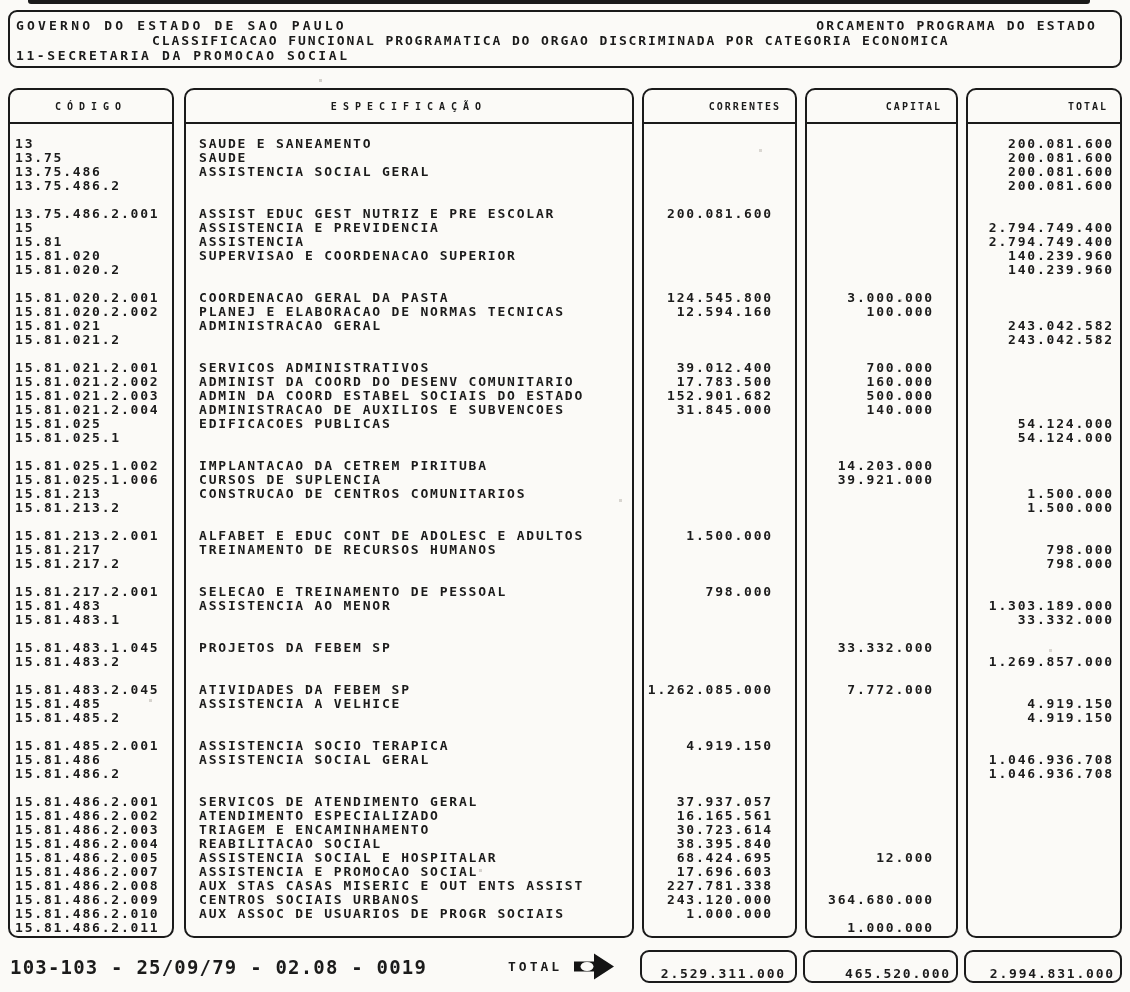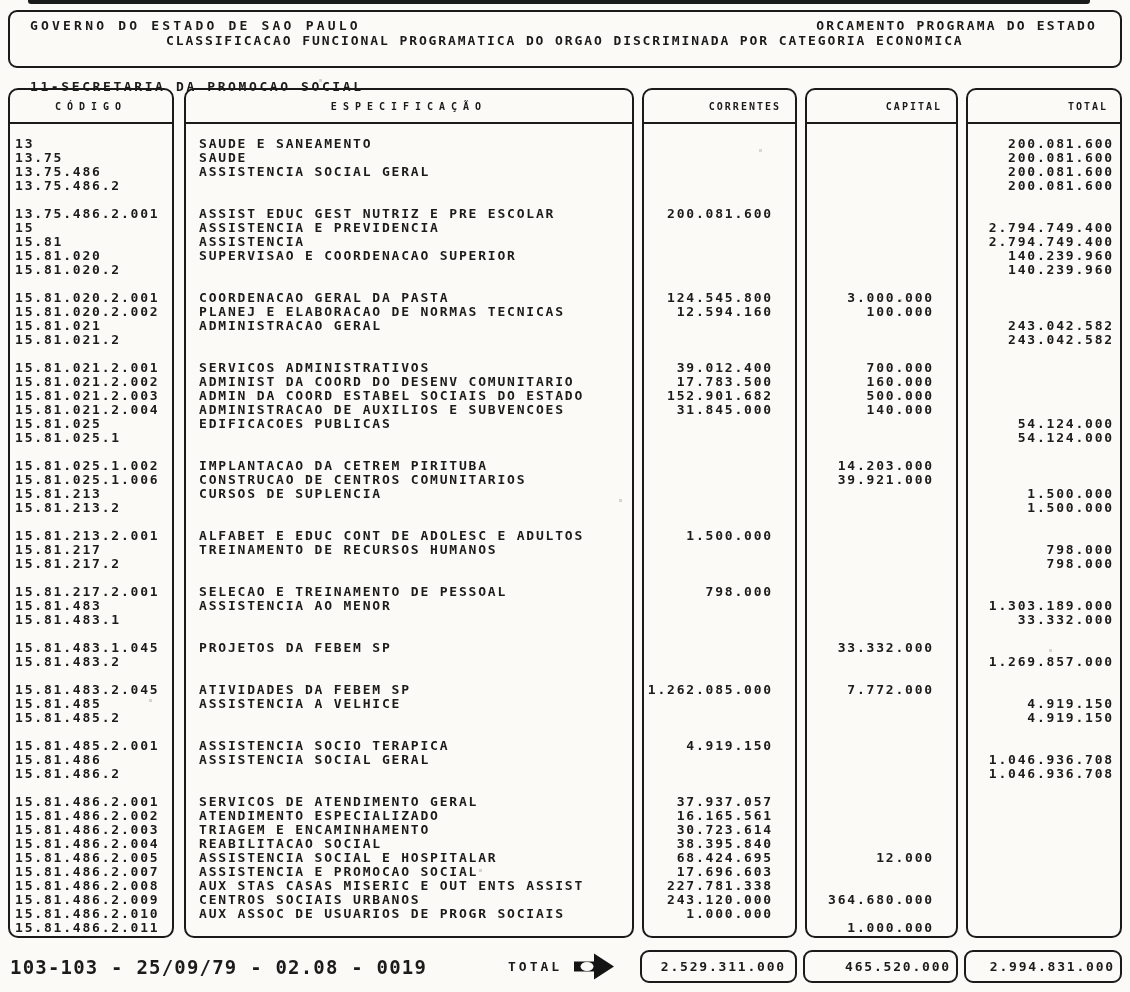--- a/index.html
+++ b/index.html
@@ -1,26 +1,26 @@
 <!DOCTYPE html>
 <html><head>
 <meta charset="utf-8">
 <style>
   html,body{margin:0;padding:0;background:#e9e8e5;}
   #screen{position:relative;width:1130px;height:992px;background:#fbfaf7;overflow:hidden;
           font-family:"DejaVu Sans Mono",monospace;font-weight:bold;color:#1b1b1b;}
   .top-edge{position:absolute;left:28px;top:0;width:1062px;height:4px;background:#1a1a1a;border-radius:0 0 3px 3px;}
   
   .header-box{position:absolute;left:8px;top:10px;width:1114px;height:58px;box-sizing:border-box;
-              border:2.4px solid #1a1a1a;border-radius:9px;padding:6px 12px 0 20px;}
+              border:2.4px solid #1a1a1a;border-radius:9px;padding:6px 12px 0 6px;}
   .h1{position:relative;height:15px;line-height:15px;font-size:13px;white-space:nowrap;}
   .h1-left{letter-spacing:3.2px;}
   .h1-right{position:absolute;right:11px;top:0;letter-spacing:2.2px;}
   .h2{height:15px;line-height:15px;padding-left:136px;letter-spacing:1.9px;font-size:13px;white-space:nowrap;}
-  .h3{height:15px;line-height:15px;letter-spacing:2.6px;font-size:13px;white-space:nowrap;margin-top:31px;}
+  .h3{height:15px;line-height:15px;letter-spacing:2.6px;font-size:13px;white-space:nowrap;}
   
   .col{position:absolute;top:88px;height:850px;box-sizing:border-box;
        border:2.4px solid #1a1a1a;border-radius:10px;}
   .col-head{height:32px;border-bottom:2.4px solid #1a1a1a;display:flex;align-items:center;
             font-size:10px;white-space:nowrap;}
   .head-center{justify-content:center;letter-spacing:6px;}
   .head-right{justify-content:flex-end;letter-spacing:2px;}
   #col-cor .col-head,#col-cap .col-head{padding-right:14px;}
   #col-tot .col-head{padding-right:12px;}
   .col-rows{padding-top:13px;}
@@ -33,21 +33,21 @@
   #col-code .cell{padding-left:5px;}
   #col-spec .cell{padding-left:13px;}
   #col-cor .cell{text-align:right;padding-right:22px;}
   #col-cap .cell{text-align:right;padding-right:22px;}
   #col-tot .cell{text-align:right;padding-right:6px;}
   
   .f-ref{position:absolute;left:10px;top:950px;height:34px;line-height:34px;font-size:19px;letter-spacing:1.2px;white-space:nowrap;}
   .f-total-label{position:absolute;left:508px;top:950px;height:34px;line-height:34px;font-size:13px;letter-spacing:3px;}
   .f-arrow{position:absolute;left:572px;top:951px;width:44px;height:31px;}
   .f-box{position:absolute;top:950px;height:33px;box-sizing:border-box;border:2.4px solid #1a1a1a;border-radius:9px;
-         display:flex;align-items:center;justify-content:flex-end;font-size:13px;letter-spacing:1.8px;white-space:nowrap;}
+         display:flex;align-items:flex-end;justify-content:flex-end;font-size:13px;letter-spacing:1.8px;white-space:nowrap;}
   .f-box1{left:640px;width:157px;padding-right:9px;}
   .f-box2{left:803px;width:155px;padding-right:5px;}
   .f-box3{left:964px;width:158px;padding-right:5px;}
   .speckles{position:absolute;left:0;top:0;width:1px;height:1px;
     box-shadow:320px 80px 0 1px #d4d1cc,900px 300px 0 1px #d6d3ce,620px 500px 0 1px #d8d5d0,
                150px 700px 0 1px #d6d3ce,1050px 650px 0 1px #d8d5d0,480px 870px 0 1px #d6d3ce,
                760px 150px 0 1px #dad7d2,250px 420px 0 1px #d8d5d0;}
 </style>
 </head>
 <body>
@@ -147,22 +147,22 @@
         <div class="cell"></div>
         <div class="cell"></div>
         <div class="cell">SERVICOS ADMINISTRATIVOS</div>
         <div class="cell">ADMINIST DA COORD DO DESENV COMUNITARIO</div>
         <div class="cell">ADMIN DA COORD ESTABEL SOCIAIS DO ESTADO</div>
         <div class="cell">ADMINISTRACAO DE AUXILIOS E SUBVENCOES</div>
         <div class="cell">EDIFICACOES PUBLICAS</div>
         <div class="cell"></div>
         <div class="cell"></div>
         <div class="cell">IMPLANTACAO DA CETREM PIRITUBA</div>
+        <div class="cell">CURSOS DE SUPLENCIA</div>
         <div class="cell">CONSTRUCAO DE CENTROS COMUNITARIOS</div>
-        <div class="cell">CURSOS DE SUPLENCIA</div>
         <div class="cell"></div>
         <div class="cell"></div>
         <div class="cell">ALFABET E EDUC CONT DE ADOLESC E ADULTOS</div>
         <div class="cell">TREINAMENTO DE RECURSOS HUMANOS</div>
         <div class="cell"></div>
         <div class="cell"></div>
         <div class="cell">SELECAO E TREINAMENTO DE PESSOAL</div>
         <div class="cell">ASSISTENCIA AO MENOR</div>
         <div class="cell"></div>
         <div class="cell"></div>

